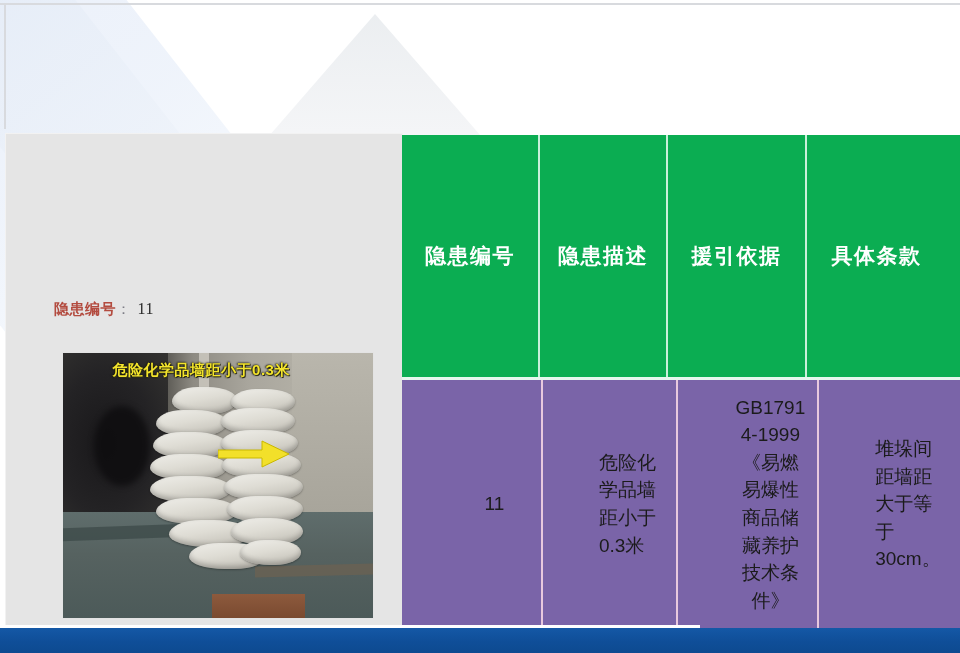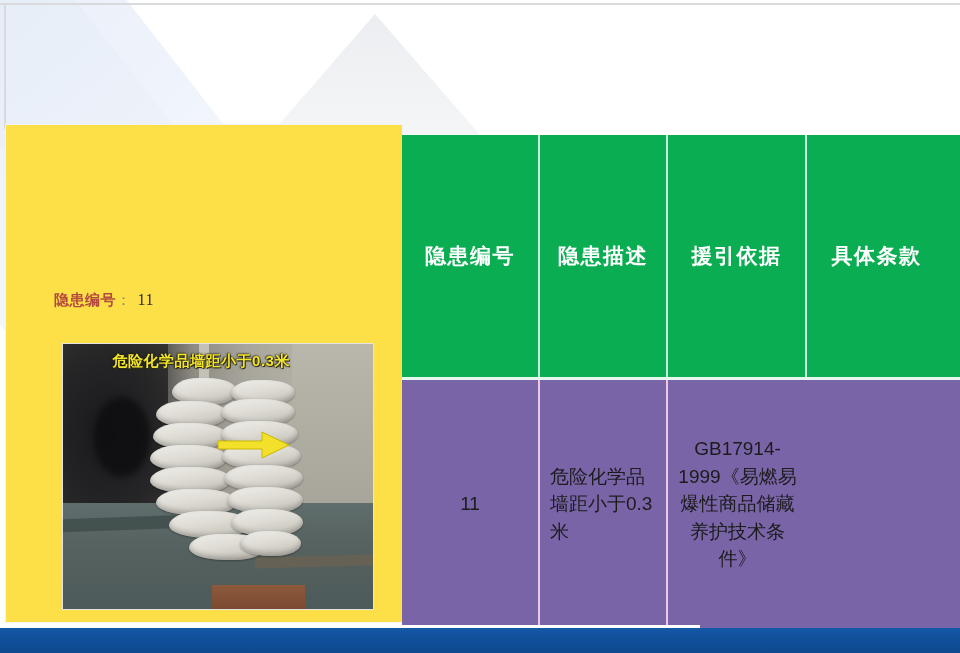--- a/index.html
+++ b/index.html
@@ -57,24 +57,24 @@
   #deco-left-rule {
     left: 4px; top: 3px;
     width: 2px; height: 126px;
     background: #d8dade;
   }
 
   
   #doc-panel {
     position: absolute;
     left: 6px;
-    top: 125px;
+    top: 134px;
     width: 396px;
     height: 497px;
-    background: #fde047;
+    background: #e5e5e5;
     box-shadow: 0 0 0 1px #f2f2f2;
     overflow: hidden;
     text-decoration: underline;
   }
 
   #hazard-no-line {
     position: absolute;
     left: 48px;
     top: 166px;
     font-size: 15px;
@@ -203,20 +203,21 @@
     display: flex;
     align-items: center;
     color: #1b1b1b;
     font-size: 19px;
     line-height: 1.45;
     padding: 0 10px;
     border-right: 2px solid #e8c9de;
     box-sizing: border-box;
     word-break: break-word;
     font-family: "Liberation Sans", sans-serif;
+    margin-left: 46px;
   }
   .td:last-child { border-right: none; }
   .td.center { justify-content: center; }
 
   .col-1 { width: 138px; }
   .col-2 { width: 128px; }
   .col-3 { width: 139px; text-align: center; }
   .col-4 { width: 139px; }
 
   
@@ -300,19 +301,20 @@
       <div class="th col-1">隐患编号</div>
       <div class="th col-2">隐患描述</div>
       <div class="th col-3">援引依据</div>
       <div class="th col-4">具体条款</div>
     </div>
 
     <div id="table-body-row">
       <div class="td col-1 center">11</div>
       <div class="td col-2">危险化学品墙距小于0.3米</div>
       <div class="td col-3">GB17914-1999《易燃易爆性商品储藏养护技术条件》</div>
+      <div class="td col-4">堆垛间距墙距大于等于30cm。</div>
     </div>
   </div>
 
   <div id="bottom-bar-notch"></div>
   <div id="bottom-bar"></div>
 
 </div>
 
 </body></html>

